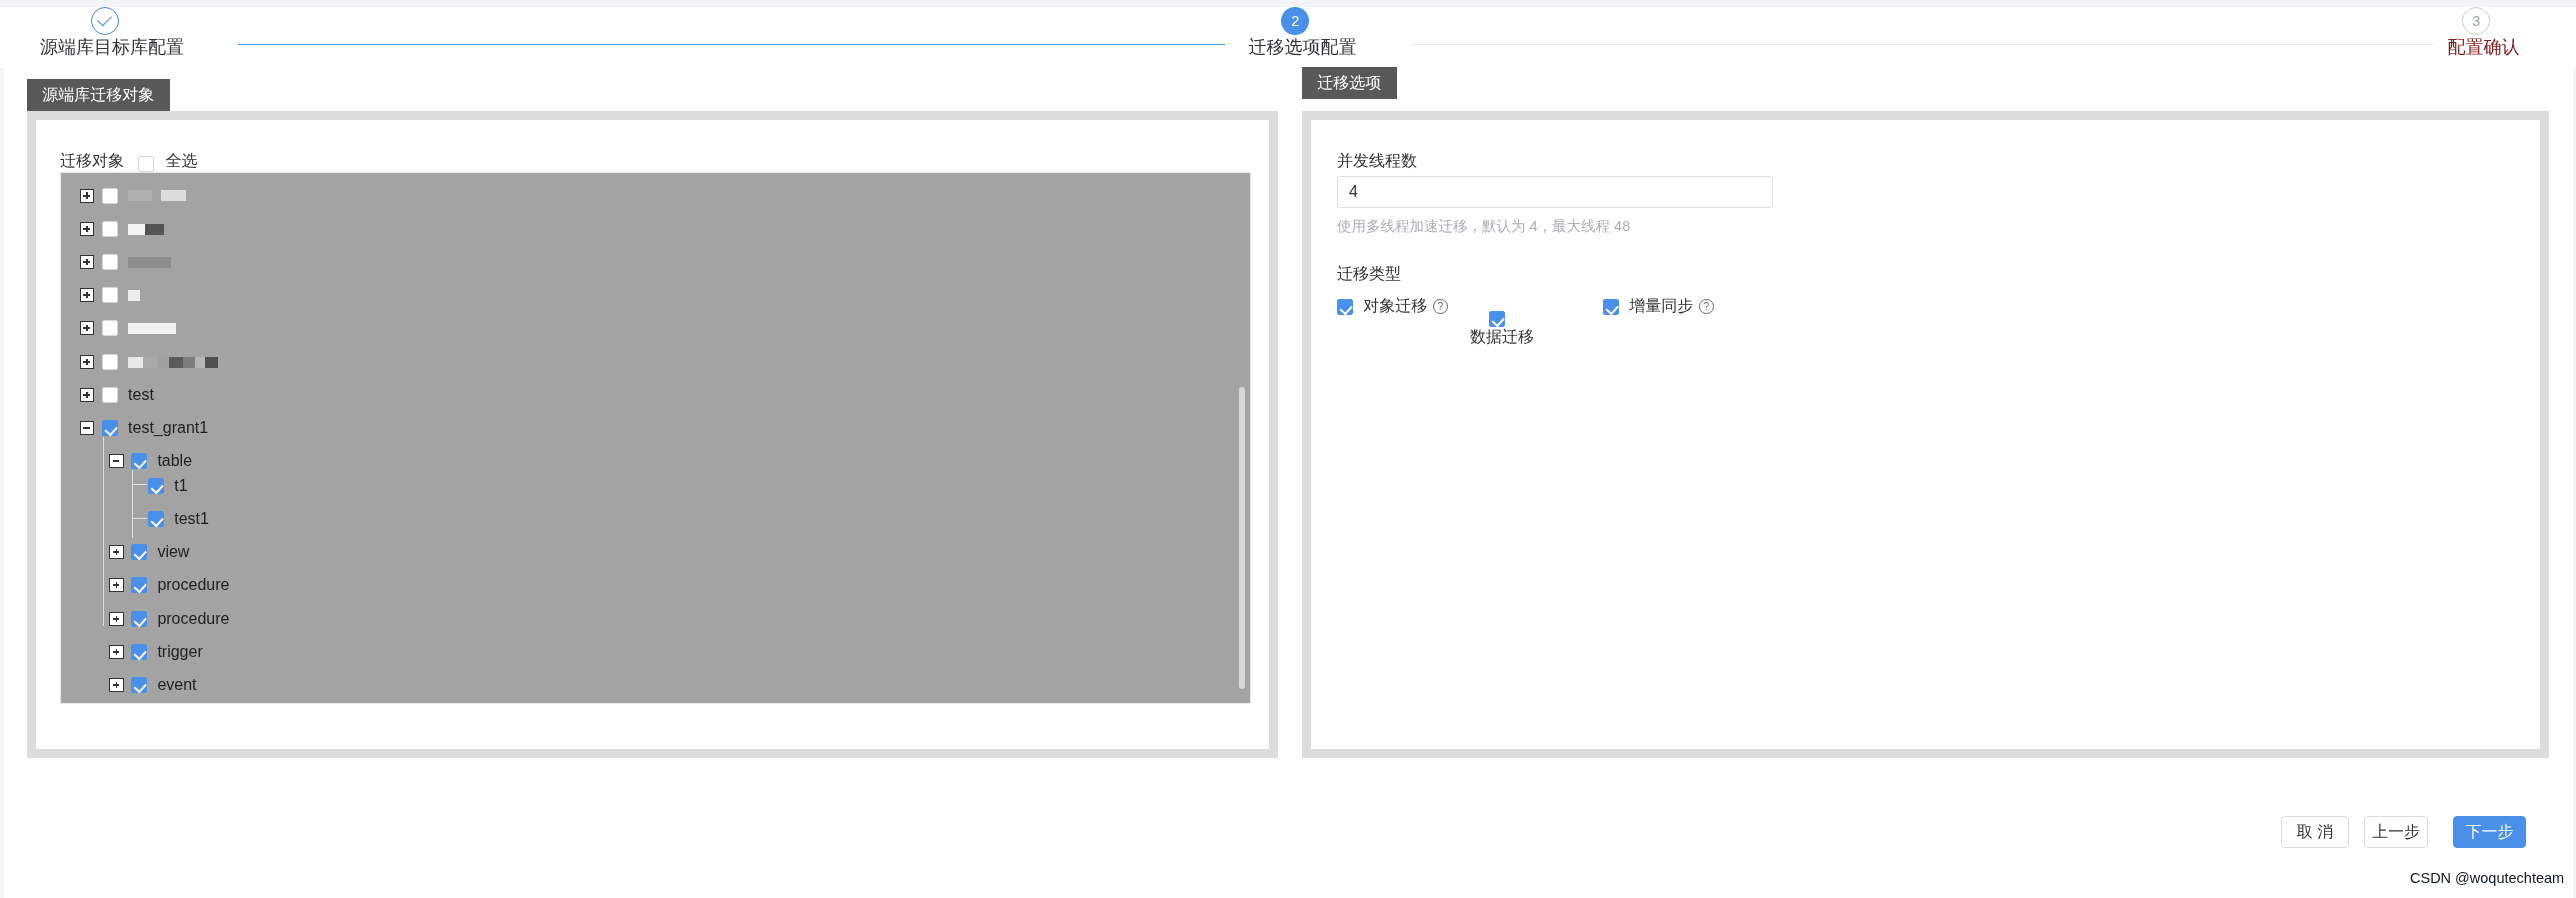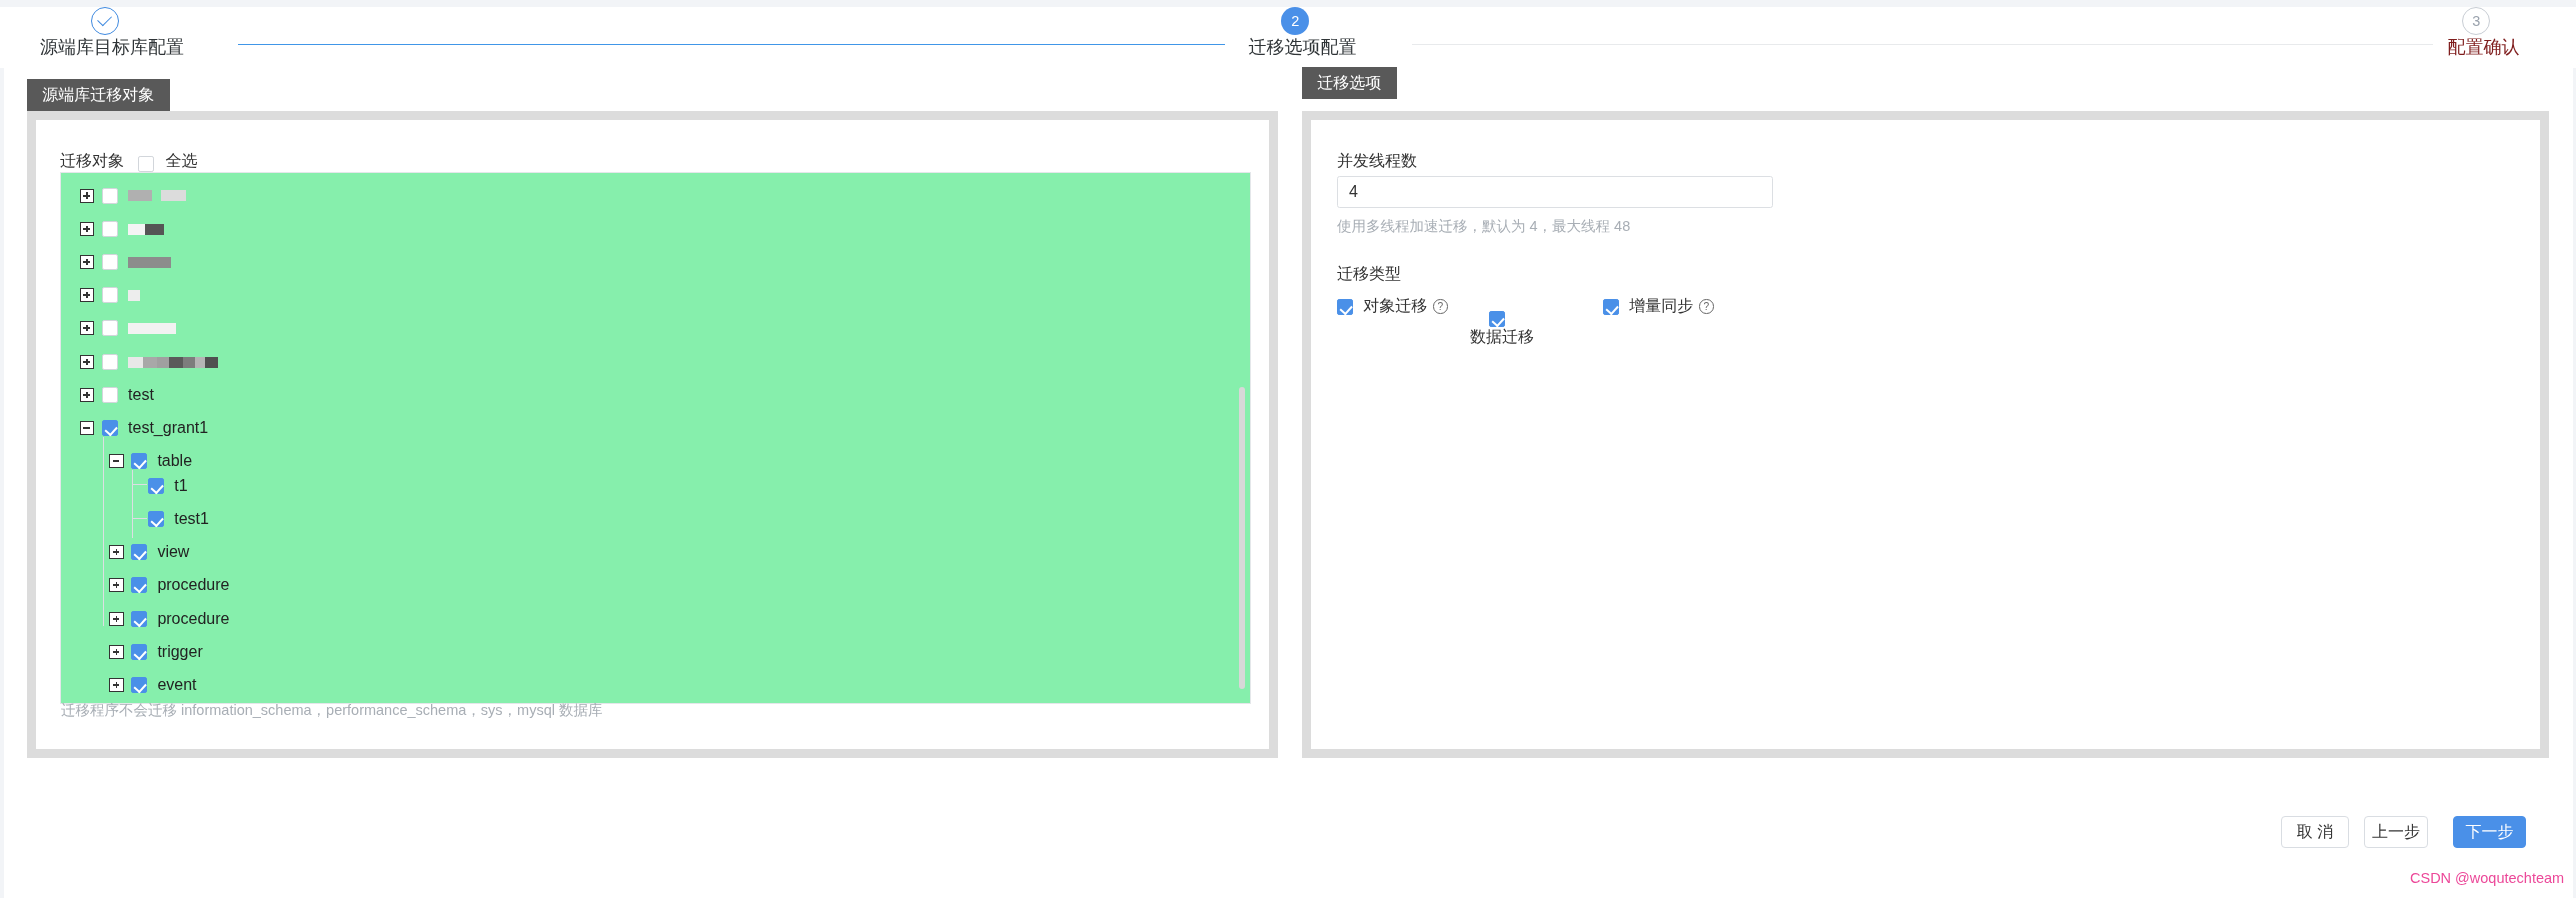--- a/index.html
+++ b/index.html
@@ -42,21 +42,21 @@
     white-space: nowrap;
   }
   .panel-box { position: absolute; background: #ffffff; border: 9.4px solid #dcdcdc; }
 
   
   .tree-head { position: absolute; display: flex; align-items: flex-end; font-size: 16px; color: #333; }
   .tree-head .lbl { margin-right: 13.6px; }
   .tree-head .selall { margin-left: 12px; color: #333; }
 
   .tree-box {
-    position: absolute; border: 0.9px solid #e4e7ea; background: #86efac; overflow: hidden;
+    position: absolute; border: 0.9px solid #e4e7ea; background: #a3a3a3; overflow: hidden;
   }
   .tree-row { position: absolute; display: flex; align-items: center; height: 20.4px; font-size: 16px; color: #222; white-space: nowrap; }
   .expander {
     width: 14.5px; height: 14.5px; border: 1.3px solid #333; background: #fff;
     position: relative; flex: 0 0 auto; margin-right: 7.7px; cursor: pointer;
   }
   .expander::before { content: ""; position: absolute; left: 2.6px; top: 5.5px; width: 6.8px; height: 1.4px; background: #333; }
   .expander.plus::after { content: ""; position: absolute; left: 5.7px; top: 2.6px; width: 1.4px; height: 6.8px; background: #333; }
 
   .cbx {
@@ -92,21 +92,21 @@
   }
 
   
   .btn {
     position: absolute; height: 32px; border-radius: 4px; font-size: 16px;
     display: flex; align-items: center; justify-content: center; cursor: pointer;
     font-family: inherit; white-space: nowrap;
   }
   .btn.plain { background: #fff; border: 0.9px solid #d9dde2; color: #333; }
   .btn.primary { background: #4a90e8; border: 0.9px solid #4a90e8; color: #fff; }
-  .watermark { position: absolute; font-size: 14.5px; color: #ec4899; white-space: nowrap; }
+  .watermark { position: absolute; font-size: 14.5px; color: #0f172a; white-space: nowrap; }
   .right-edge { position: absolute; right: 0; top: 0; width: 3.4px; height: 898px; background: #f2f4f7; }
   .left-edge { position: absolute; left: 0; top: 6.8px; width: 4.3px; height: 892px; background: #f2f4f7; }
 </style>
 </head>
 <body>
 
 <div id="root">
 
   <div class="top-strip"></div>
   <div class="left-edge"></div>
@@ -240,21 +240,20 @@
     </div>
     <div class="tree-row" style="left:48px; top:502px;">
       <span class="expander plus"></span>
       <span class="cbx on"></span>
       <span>event</span>
     </div>
 
     <div class="scroll-track" style="right:5.1px; top:214px; height:302px;"></div>
   </div>
 
-  <div class="tree-note" style="left:61px; top:701px;">迁移程序不会迁移 information_schema，performance_schema，sys，mysql 数据库</div>
 
   <div class="panel-tab" style="left:1302px; top:67px;">迁移选项</div>
   <div class="panel-box" style="left:1302px; top:111px; width:1247px; height:647px;"></div>
 
   <div class="field-label" style="left:1337px; top:151px;">并发线程数</div>
   <input class="text-input" style="left: 1337px; top: 176px; width: 436px; height: 32px;" value="4">
   <div class="field-hint" style="left:1337px; top:217px;">使用多线程加速迁移，默认为 4，最大线程 48</div>
 
   <div class="field-label" style="left:1337px; top:264px;">迁移类型</div>
 

